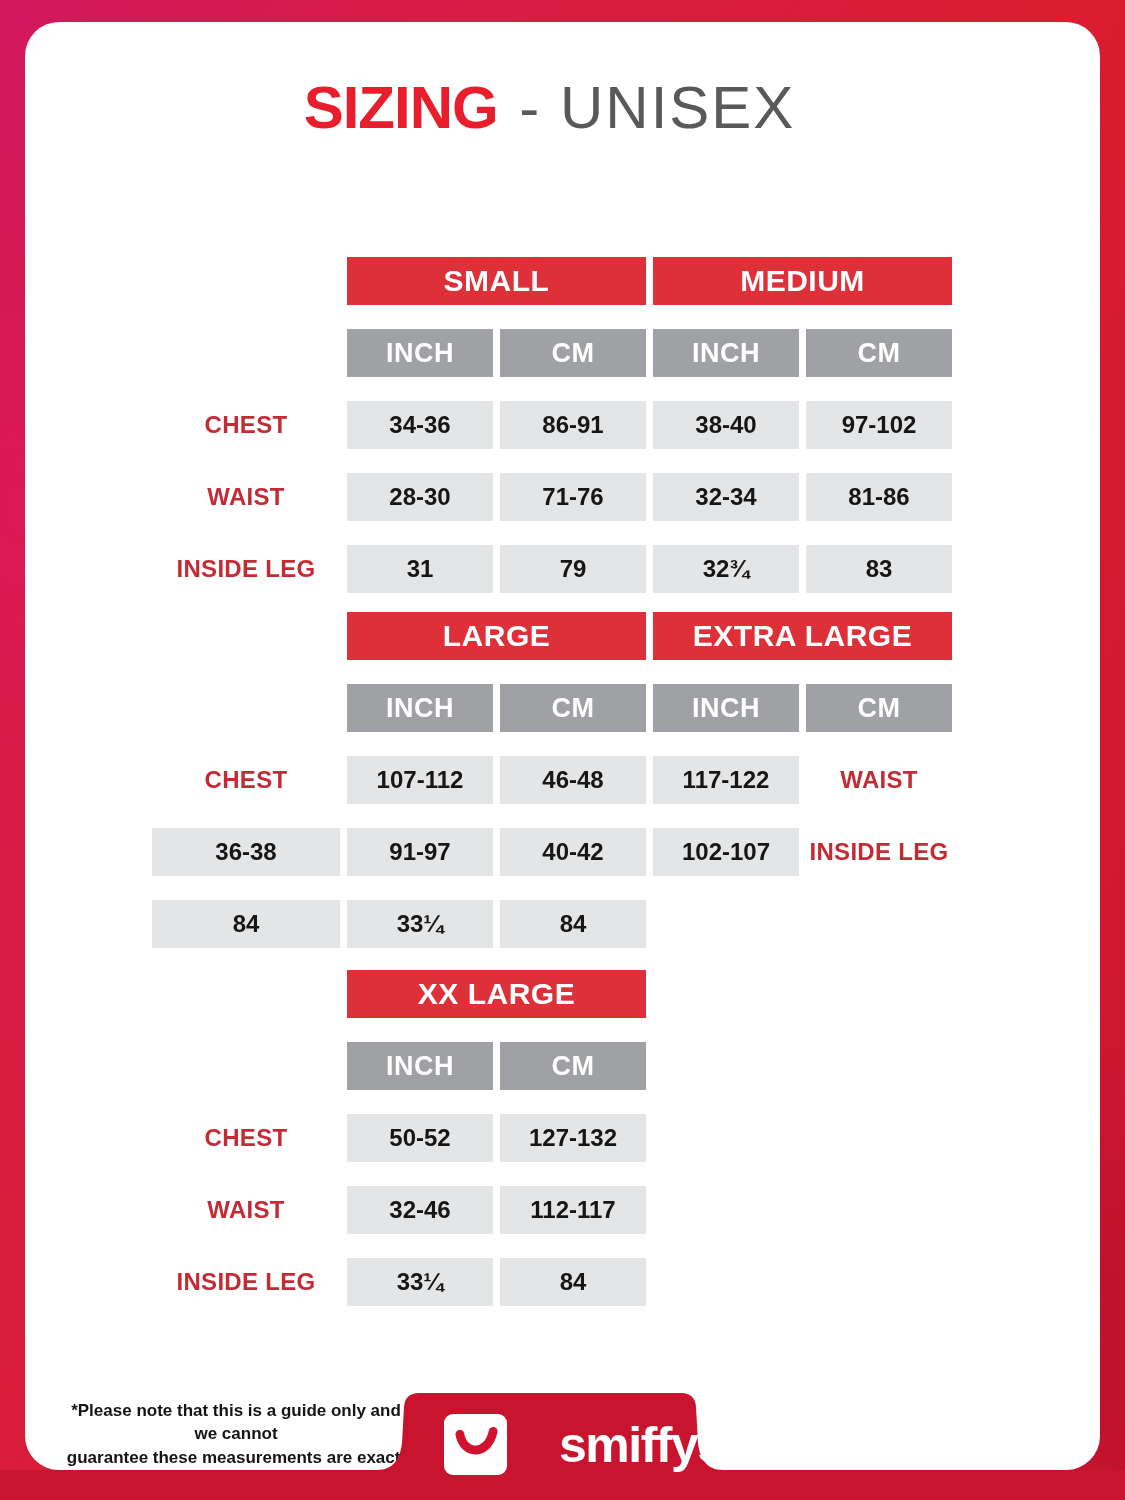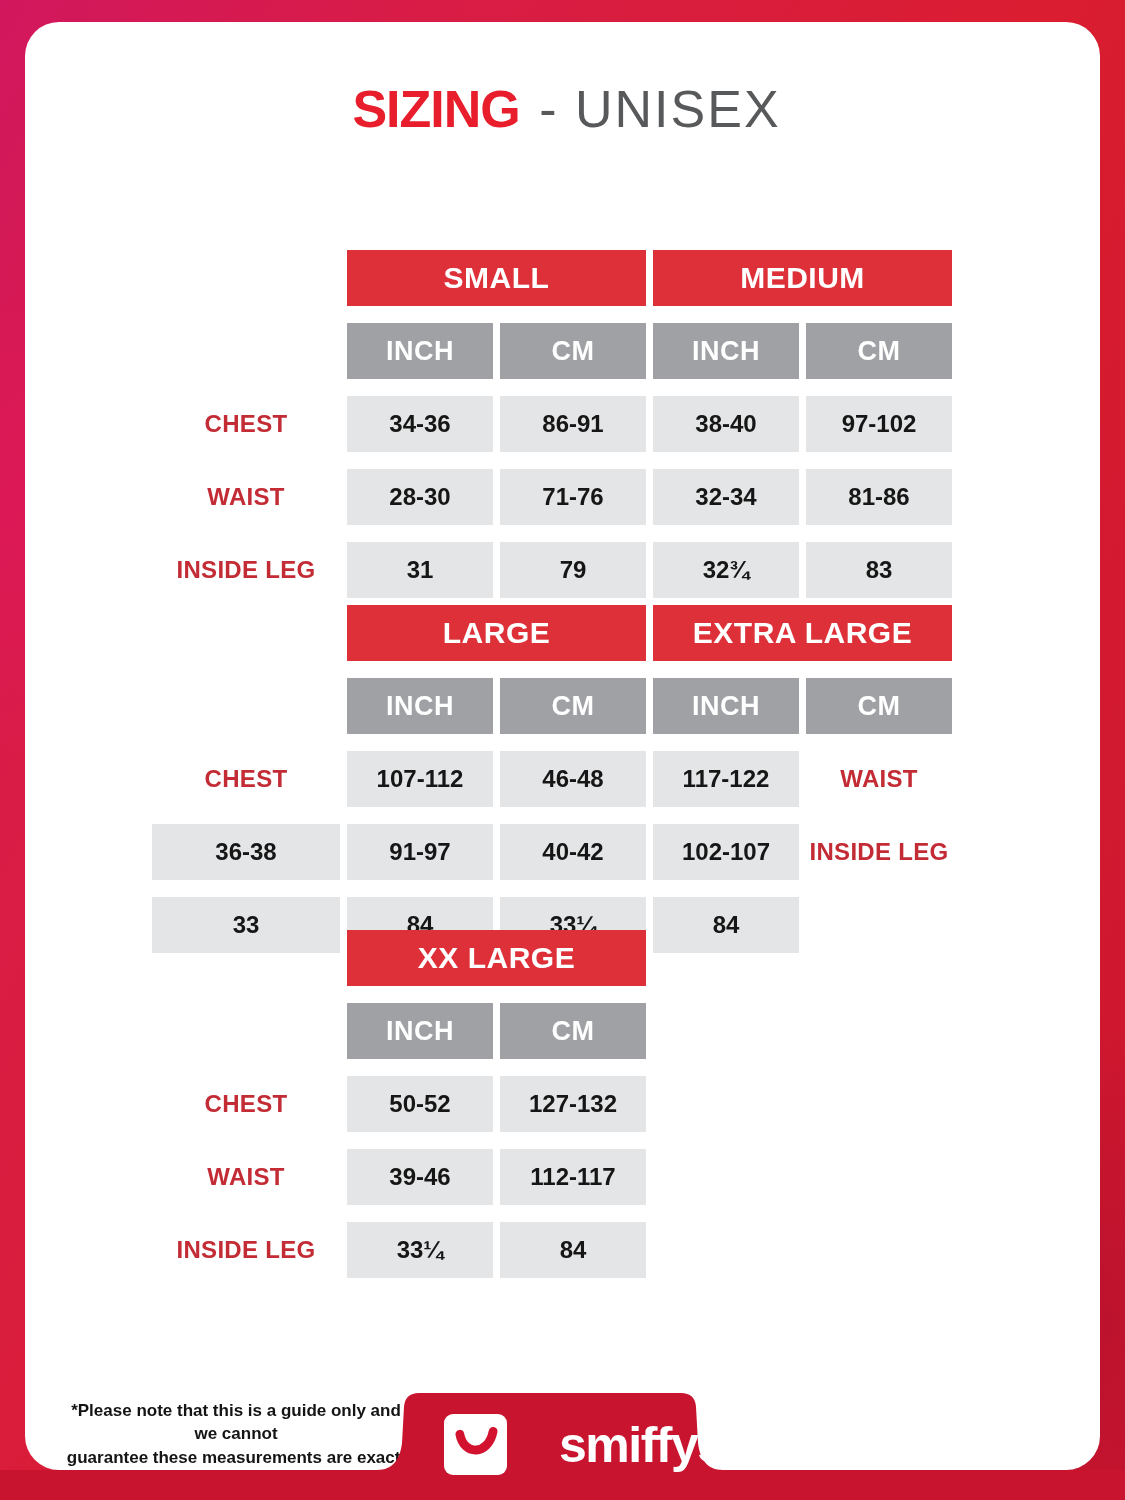--- a/index.html
+++ b/index.html
@@ -11,57 +11,58 @@
     background:
       radial-gradient(ellipse 420px 360px at 4% 34%, rgba(226,23,94,.55), rgba(226,23,94,0) 70%),
       radial-gradient(ellipse 500px 420px at 96% 88%, rgba(160,10,40,.35), rgba(160,10,40,0) 70%),
       linear-gradient(118deg, var(--bg-magenta,#d2175e) 0%, #d81c46 22%, #da1d30 55%, var(--bg-red,#c9152f) 100%);
   }
   .card{
     position:absolute;left:25px;top:22px;width:1075px;height:1448px;
     background:#ffffff;border-radius:34px;z-index:1;
   }
   .title{
-    position:absolute;left:29px;top:76px;width:1075px;
-    text-align:center;z-index:2;font-size:52px;line-height:1.05;
-    letter-spacing:-1px;white-space:nowrap;margin-top:6px;
+    position:absolute;left:12px;top:76px;width:1075px;
+    text-align:center;z-index:2;font-size:60px;line-height:1.05;
+    letter-spacing:-1px;white-space:nowrap;
   }
   .title .t-red{color:var(--title-red,#e81e2c);font-weight:bold;}
   .title .t-sep{color:var(--title-gray,#58595b);font-weight:normal;padding:0 6px;}
   .title .t-gray{color:var(--title-gray,#58595b);font-weight:normal;letter-spacing:2px;}
 
   .size-table{
     position:absolute;left:152px;z-index:2;
     display:grid;column-gap:7px;row-gap:17px;
   }
   .size-table.cols4{grid-template-columns:188px repeat(4,146px);}
   .size-table.cols2{grid-template-columns:188px repeat(2,146px);}
   .size-table div{
-    height:56px;display:flex;align-items:center;justify-content:center;
+    height:48px;display:flex;align-items:center;justify-content:center;
     box-sizing:border-box;
+    margin-top:7px;
   }
   .spacer-cell{background:transparent;}
   .group-header{
     background:var(--header-red,#de3038);color:#fff;
     font-weight:bold;font-size:30px;letter-spacing:.5px;
   }
   .group-header.span2{grid-column:span 2;}
   .unit-header{
     background:var(--unit-gray,#9fa1a4);color:#fff;
     font-weight:bold;font-size:27px;letter-spacing:.5px;
   }
   .row-label{
     color:var(--label-red,#c32b35);font-weight:bold;font-size:24px;
     justify-content:flex-start;letter-spacing:.3px;
   }
   .value-cell{
     background:var(--cell-gray,#e4e5e6);color:#161616;
     font-weight:bold;font-size:24px;
   }
-  .t1{top:250px;} .t2{top:605px;} .t3{top:930px;}
+  .t1{top:250px;} .t2{top:605px;} .t3{top:963px;}
 
   .note{
     position:absolute;left:58px;top:1399px;width:356px;z-index:2;
     text-align:center;font-size:17px;font-weight:bold;color:#141414;
     line-height:1.38;
   }
   .band-svg{position:absolute;left:0;top:1390px;z-index:2;display:block;}
   .logo{
     position:absolute;left:398px;top:1390px;width:324px;height:110px;z-index:3;
     display:flex;align-items:flex-start;padding:24px 0 0 46px;box-sizing:border-box;gap:44px;
@@ -129,36 +130,35 @@
       <div class="row-label">CHEST</div>
       <div class="value-cell">107-112</div>
       <div class="value-cell">46-48</div>
       <div class="value-cell">117-122</div>
       <div class="row-label">WAIST</div>
       <div class="value-cell">36-38</div>
       <div class="value-cell">91-97</div>
       <div class="value-cell">40-42</div>
       <div class="value-cell">102-107</div>
       <div class="row-label">INSIDE LEG</div>
-      <div class="value-cell">33</div>
       <div class="value-cell">84</div>
       <div class="value-cell">33¼</div>
       <div class="value-cell">84</div>
     </div>
   <div class="size-table cols2 t3">
       <div class="spacer-cell"></div>
       <div class="group-header span2">XX LARGE</div>
       <div class="spacer-cell"></div>
       <div class="unit-header">INCH</div>
       <div class="unit-header">CM</div>
       <div class="row-label">CHEST</div>
       <div class="value-cell">50-52</div>
       <div class="value-cell">127-132</div>
       <div class="row-label">WAIST</div>
-      <div class="value-cell">39-46</div>
+      <div class="value-cell">32-46</div>
       <div class="value-cell">112-117</div>
       <div class="row-label">INSIDE LEG</div>
       <div class="value-cell">33¼</div>
       <div class="value-cell">84</div>
     </div>
 
   <div class="note">
     <span>*Please note that this is a guide only and we cannot</span><br>
     <span>guarantee these measurements are exact.</span>
   </div>

